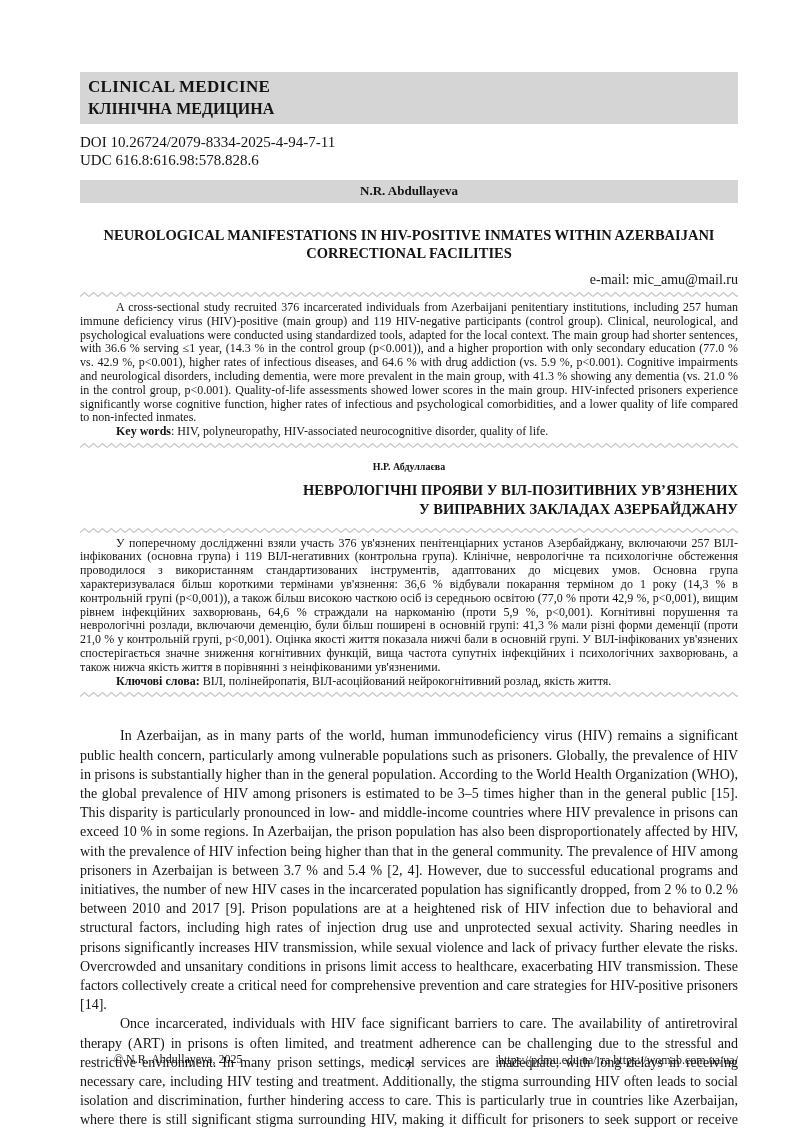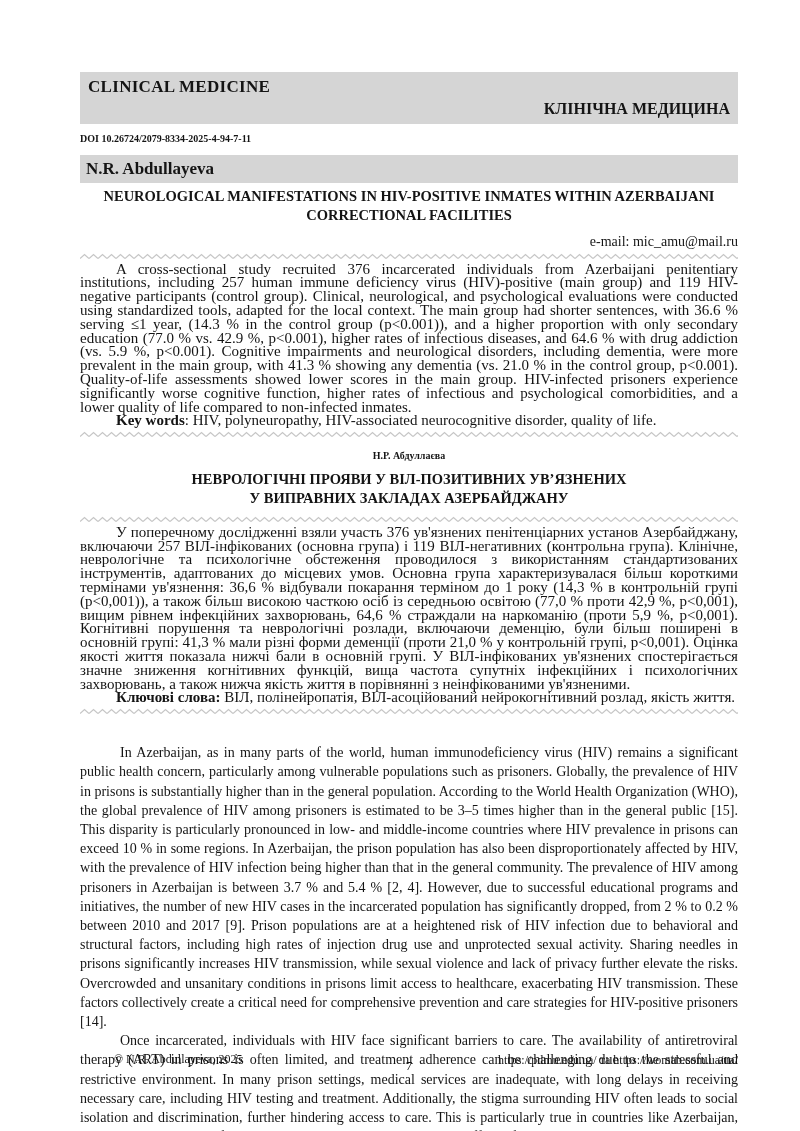--- a/index.html
+++ b/index.html
@@ -24,45 +24,45 @@
   }
   .section-banner .sec-en {
     font-size: 17px;
     font-weight: bold;
     letter-spacing: 0.3px;
     text-align: left;
   }
   .section-banner .sec-uk {
     font-size: 16px;
     font-weight: bold;
-    text-align: right;
     margin-top: 3px;
   }
 
   
   .ids {
     margin-top: 9px;
-    font-weight: bold;
-    font-size: 10px;
+    font-weight: normal;
+    font-size: 15px;
     line-height: 1.22;
   }
 
   
   .author-banner {
     background: #d5d5d5;
     margin-top: 10px;
     padding: 3px 6px 4px 6px;
-    font-weight: bold;
-    font-size: 17px;
+    text-align: center;
+    font-weight: bold;
+    font-size: 13px;
     line-height: 1.25;
   }
 
   
   .article-title {
-    margin-top: 4px;
+    margin-top: 23px;
     text-align: center;
     font-weight: bold;
     font-size: 14.5px;
     line-height: 1.28;
   }
 
   .email-line {
     margin-top: 9px;
     text-align: right;
     font-size: 14px;
@@ -71,37 +71,37 @@
   
   .zigzag {
     display: block;
     width: 100%;
     height: 7px;
     margin: 3px 0;
   }
 
   
   .abstract {
-    font-size: 15px;
+    font-size: 12px;
     line-height: 13.8px;
     text-align: justify;
     margin: 2px 0 0 0;
   }
   .abstract p { margin: 0; text-indent: 36px; }
 
   
   .uk-author {
     margin-top: 12px;
     text-align: center;
     font-weight: bold;
     font-size: 10px;
   }
   .uk-title {
     margin-top: 9px;
-    text-align: center;
+    text-align: right;
     font-weight: bold;
     font-size: 14.5px;
     line-height: 1.3;
     margin-bottom: 8px;
   }
 
   
   .body-text {
     margin-top: 28px;
     font-size: 14px;
@@ -143,20 +143,21 @@
 <div class="page">
   <div class="content">
 
     <div class="section-banner">
       <div class="sec-en">CLINICAL MEDICINE</div>
       <div class="sec-uk">КЛІНІЧНА МЕДИЦИНА</div>
     </div>
 
     <div class="ids">
       <div>DOI 10.26724/2079-8334-2025-4-94-7-11</div>
+      <div>UDC 616.8:616.98:578.828.6</div>
     </div>
 
     <div class="author-banner">
       <div>N.R. Abdullayeva</div>
     </div>
 
     <div class="article-title">NEUROLOGICAL MANIFESTATIONS IN HIV-POSITIVE INMATES WITHIN AZERBAIJANI CORRECTIONAL FACILITIES</div>
 
     <div class="email-line">e-mail: mic_amu@mail.ru</div>
 

